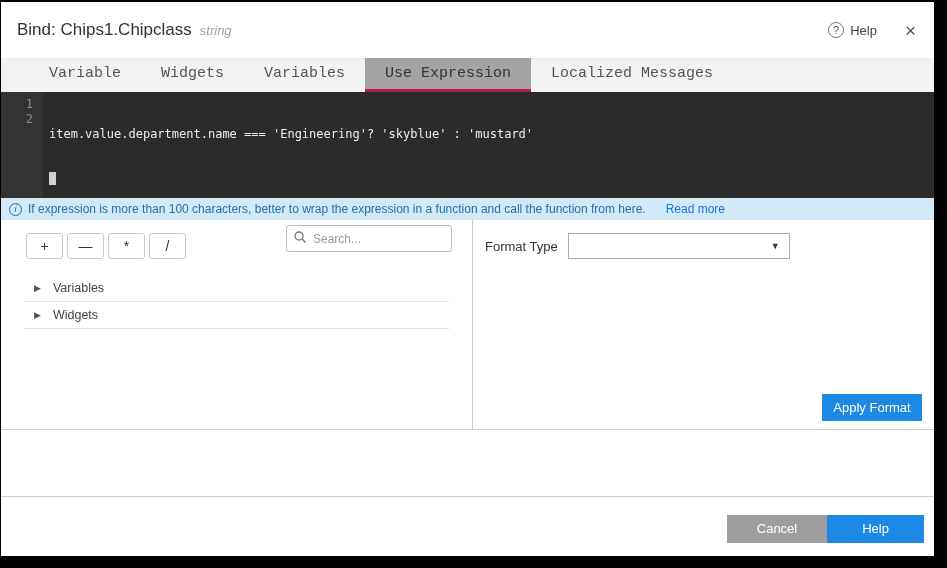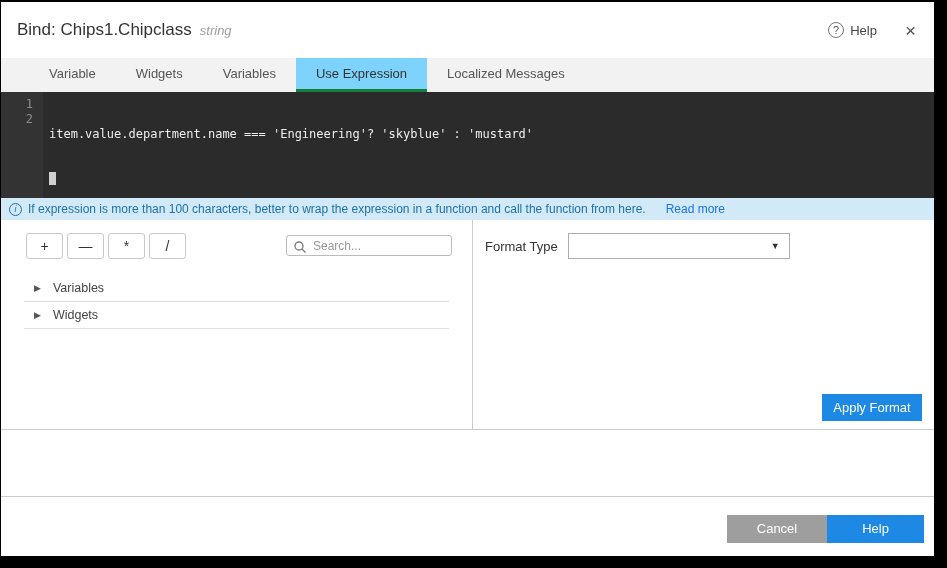--- a/index.html
+++ b/index.html
@@ -42,31 +42,32 @@
   
   .tabbar {
     height: 34px;
     background: #f2f2f2;
     display: flex;
     padding-left: 28px;
     align-items: stretch;
   }
   .tab {
     padding: 0 20px;
-    font-size: 13px;
+    font-size: 15px;
     color: #555;
     display: flex;
     align-items: center;
     cursor: pointer;
     border-bottom: 3px solid transparent;
+    font-family: Liberation Mono, monospace;
   }
   .tab.active {
-    background: #7dd3fc;
+    background: #a3a3a3;
     color: #333;
-    border-bottom: 3px solid #15803d;
+    border-bottom: 3px solid #be185d;
   }
 
   
   .editor {
     height: 106px;
     display: flex;
     font-family: "DejaVu Sans Mono", monospace;
     font-size: 12px;
     line-height: 15px;
   }
@@ -130,22 +131,22 @@
     background: #fff;
     border: 1px solid #c9c9c9;
     border-radius: 3px;
     font-size: 14px;
     color: #333;
     display: flex; align-items: center; justify-content: center;
     cursor: pointer;
   }
   .search-wrap {
     position: absolute;
-    right: 20px; top: 15px;
-    width: 166px; height: 21px;
+    right: 20px; top: 5px;
+    width: 166px; height: 27px;
   }
   .search-wrap input {
     width: 100%; height: 100%;
     border: 1px solid #bbb;
     border-radius: 3px;
     padding: 0 6px 0 26px;
     font-size: 12px;
     color: #333;
     outline: none;
     font-family: "Liberation Sans", sans-serif;

